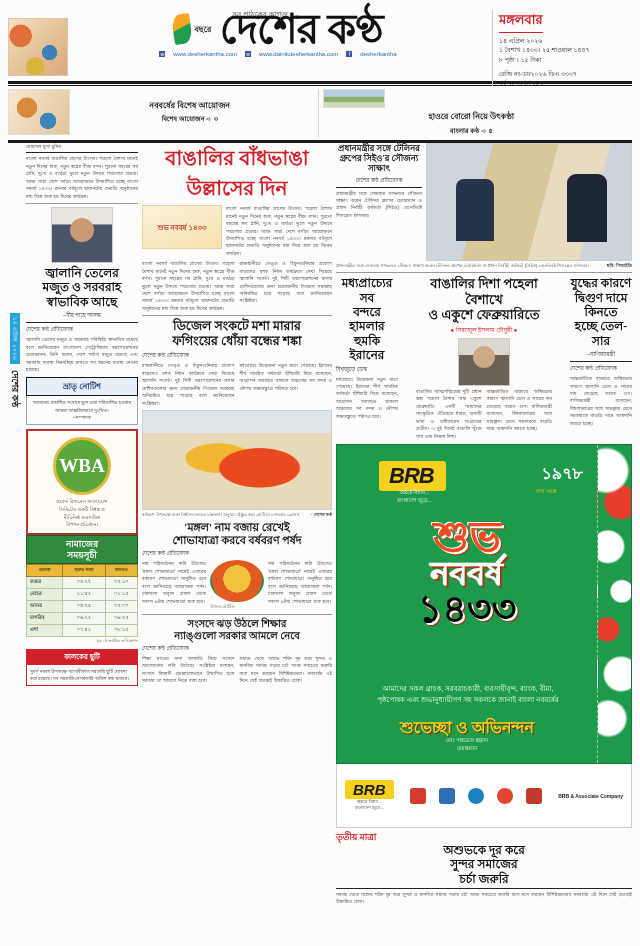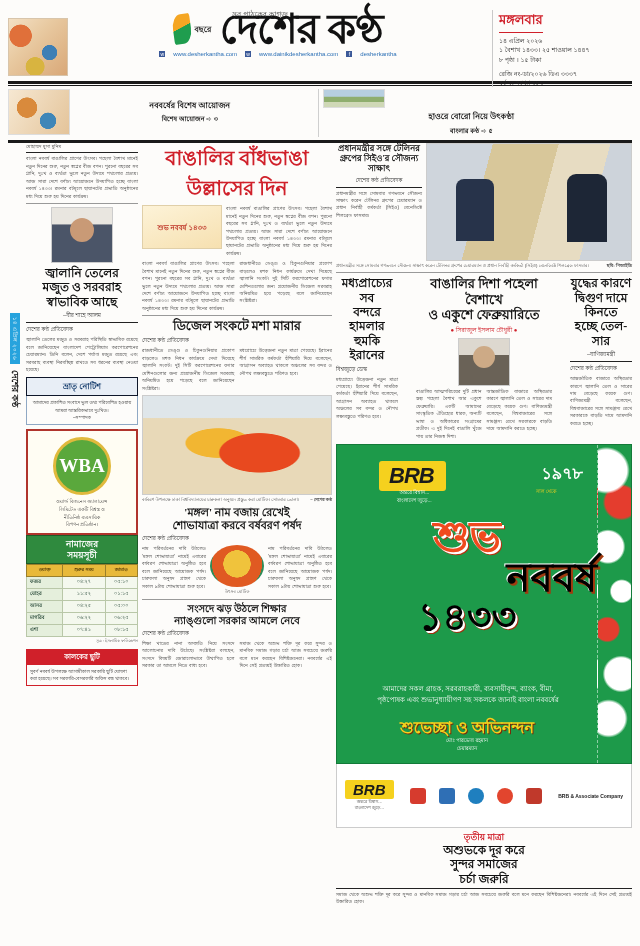--- a/index.html
+++ b/index.html
@@ -284,24 +284,23 @@
   .brb-big {
     position: absolute; left: 0; right: 34px; top: 72px;
     text-align: center;
   }
   .brb-big-1 {
     color: #f04a1e; font-size: 42px; font-weight: bold; line-height: 0.98;
     text-shadow: 2px 2px 0 #fff, -1px -1px 0 #fff, 3px 3px 0 #b8310f;
     font-family:"Liberation Serif","DejaVu Serif",serif;
   }
   .brb-big-2 {
-    color: #000000; font-size: 40px; font-weight: bold; line-height: 1;
+    color: #ffffff; font-size: 32px; font-weight: bold; line-height: 1;
     text-shadow: 2px 2px 0 #a03b10, -1px -1px 0 #fff;
     font-family:"Liberation Serif","DejaVu Serif",serif;
-    text-align:right;
   }
   .brb-big-3 {
     color: #000000; font-size: 38px; font-weight: bold; line-height: 1;
     text-shadow: 2px 2px 0 #fff, 3px 3px 0 #a0300f;
     font-family:"Liberation Serif","DejaVu Serif",serif;
   }
   .brb-msg {
     position: absolute; left: 12px; right: 44px; top: 238px;
     color: #fff; font-size: 7px; text-align: center; line-height: 1.6;
   }
@@ -329,21 +328,21 @@
   .bicon.c1 { background: #d63b2e; }
   .bicon.c2 { background: #2f6fb5; }
   .bicon.c3 { background: #1f7fbf; border-radius: 50%; }
   .bicon.c4 { background: #e2452e; border-radius: 50%; }
   .bicon.c5 { background: #c0392b; }
   .brb-company { font-size: 5px; font-weight: bold; color: #222; }
   .sub-hl { font-size: 12.5px; }
   .sub-hl2 { font-size: 11px; }
   .sub-hl3 { font-size: 10px; }
   .mini-hl { font-size: 12px; }
-  .center { text-align: center; }
+  .center { text-align: left; }
   .dot-sep { color: #d0202a; font-size: 6px; text-align: center; margin: 2px 0; }
 </style>
 </head>
 <body>
 
 <div class="page">
 
   <div class="masthead">
     <div class="mh-left-art"></div>
 
@@ -496,20 +495,21 @@
       </div>
 
       <div class="copy cols2" style="margin-top:3px;">
         <p>বাংলা নববর্ষ বাঙালির প্রাণের উৎসব। পহেলা বৈশাখ মানেই নতুন দিনের শুরু, নতুন স্বপ্নের বীজ বপন। পুরনো বছরের সব গ্লানি, দুঃখ ও ব্যর্থতা ভুলে নতুন উদ্যমে পথচলার প্রত্যয়। আজ সারা দেশে বর্ণাঢ্য আয়োজনে উদযাপিত হচ্ছে বাংলা নববর্ষ ১৪৩৩। রমনার বটমূলে ছায়ানটের প্রভাতি অনুষ্ঠানের মধ্য দিয়ে শুরু হয় দিনের কার্যক্রম।</p>
         <p>রাজধানীতে ডেঙ্গু ও চিকুনগুনিয়ার প্রকোপ বাড়লেও মশক নিধন কার্যক্রমে দেখা দিয়েছে জ্বালানি সংকট। দুই সিটি করপোরেশনের ফগার মেশিনগুলোর জন্য প্রয়োজনীয় ডিজেল সরবরাহ অনিয়মিত হয়ে পড়েছে বলে জানিয়েছেন সংশ্লিষ্টরা।</p>
       </div>
 
       <div class="hr-d"></div>
 
       <div class="hl-blk sub-hl">ডিজেল সংকটে মশা মারার</div>
+      <div class="hl-blk sub-hl">ফগিংয়ের ধোঁয়া বন্ধের শঙ্কা</div>
       <div class="byline">দেশের কণ্ঠ প্রতিবেদক</div>
       <div class="copy cols2">
         <p>রাজধানীতে ডেঙ্গু ও চিকুনগুনিয়ার প্রকোপ বাড়লেও মশক নিধন কার্যক্রমে দেখা দিয়েছে জ্বালানি সংকট। দুই সিটি করপোরেশনের ফগার মেশিনগুলোর জন্য প্রয়োজনীয় ডিজেল সরবরাহ অনিয়মিত হয়ে পড়েছে বলে জানিয়েছেন সংশ্লিষ্টরা।</p>
         <p>মধ্যপ্রাচ্যে উত্তেজনা নতুন মাত্রা পেয়েছে। ইরানের শীর্ষ সামরিক কর্মকর্তা হুঁশিয়ারি দিয়ে বলেছেন, আগ্রাসন অব্যাহত থাকলে অঞ্চলের সব বন্দর ও নৌপথ লক্ষ্যবস্তুতে পরিণত হবে।</p>
       </div>
 
       <div class="ph-fest photo" style="margin-top:3px;"></div>
       <div class="cap">
         <span class="src">– দেশের কণ্ঠ</span>
         <span>বর্ষবরণ উপলক্ষে ঢাকা বিশ্ববিদ্যালয়ের চারুকলা অনুষদে প্রস্তুত করা মোটিফ। সোমবার তোলা।</span>

